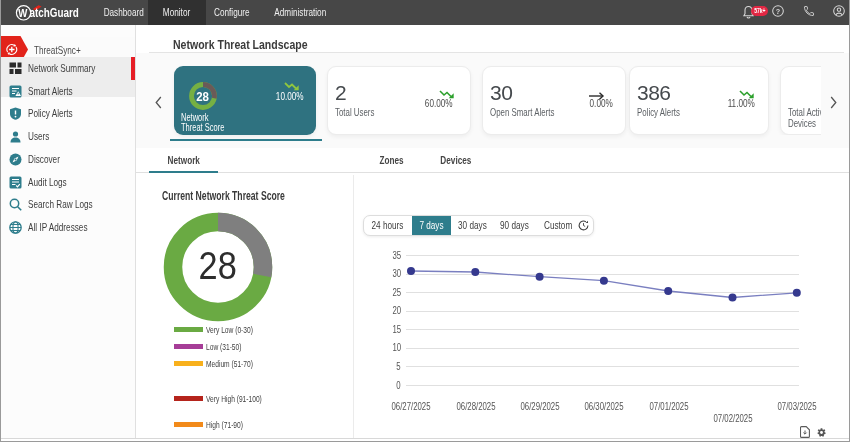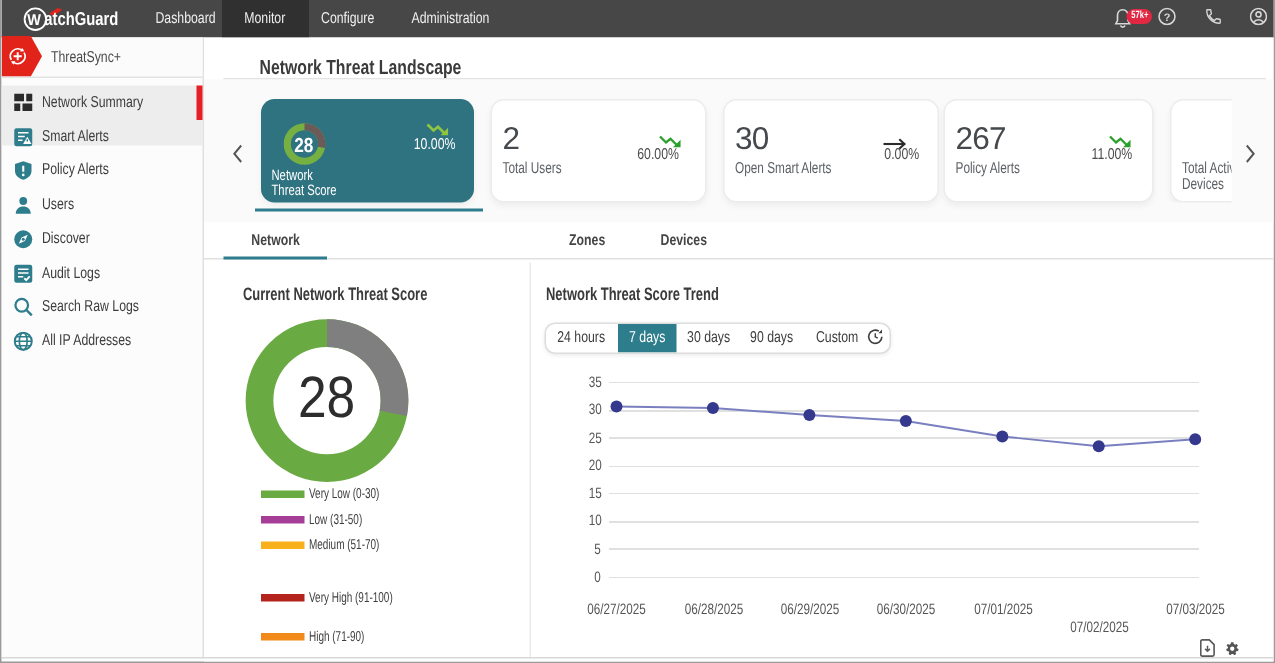--- a/index.html
+++ b/index.html
@@ -14,21 +14,21 @@
 
   
   #topbar { position:absolute; left:0; top:0; width:850px; height:25px; background:#474747; }
   #topbar .navitem { position:absolute; top:0; height:25px; line-height:25px; color:#f0f0f0;
     font-size:10.5px; text-align:center; }
   #logo { position:absolute; left:13px; top:2px; width:110px; height:21px; }
 
   
   #sidebar { position:absolute; left:0; top:25px; width:135px; height:413px; background:#fcfcfc;
     border-right:1px solid #e0e0e0; }
-  #sbheader { position:absolute; left:0; top:0; width:134px; height:27px; border-bottom:1px solid #e3e3e3; background:#fbfbfb;}
+  #sbheader { position:absolute; left:0; top:12px; width:134px; height:27px; border-bottom:1px solid #e3e3e3; background:#fbfbfb;}
   #sbheader .label { position:absolute; left:33px; top:0; line-height:26px; font-size:10.5px; color:#4a4a4a; }
   .mitem { position:absolute; left:0; width:134px; height:40px; }
   .mitem .ic { position:absolute; left:8px; top:5px; width:13px; height:13px; }
   .mitem .txt { position:absolute; left:27px; top:0; line-height:23px; font-size:10.5px; color:#3d3d3d; }
   .mitem.active { background:#ededed; }
   .mitem.active::after { content:""; position:absolute; right:0; top:0; width:4px; height:23px; background:#e61e26; }
 
   
   #main { position:absolute; left:135px; top:25px; width:715px; height:417px; background:#fff; }
   h1.title { position:absolute; left:13px; top:12px; font-size:13.5px; font-weight:700; color:#3b3b3b;padding-left:24px; }
@@ -230,21 +230,21 @@
       <div class="num">30</div>
       <div class="lbl"><span class="cx">Open Smart Alerts</span></div>
       <svg class="tr" style="left:105px; top:25px;" width="18" height="8" viewBox="0 0 18 8">
         <path d="M1 4 L14 4" fill="none" stroke="#2b2b2b" stroke-width="1.4"></path>
         <path d="M11.5 0.8 L15 4 L11.5 7.2" fill="none" stroke="#2b2b2b" stroke-width="1.4"></path>
       </svg>
       <div class="pct" style="right:12px; width:50px;"><span class="cxr">0.00%</span></div>
     </div>
 
     <div class="card" style="left:493px; width:140px;">
-      <div class="num">267</div>
+      <div class="num">386</div>
       <div class="lbl"><span class="cx">Policy Alerts</span></div>
       <svg class="tr" style="left:109px; top:23px;" width="16" height="10" viewBox="0 0 16 10">
         <path d="M1 1 L5 5 L8 2.5 L12 6.5" fill="none" stroke="#2ca02c" stroke-width="1.6"></path>
         <path d="M14.7 8.2 L9.7 8.2 L14.7 3.2 Z" fill="#2ca02c"></path>
       </svg>
       <div class="pct" style="right:13px; width:50px;"><span class="cxr">11.00%</span></div>
     </div>
 
     <div style="position:absolute; left:640px; top:41px; width:45px; height:69px; overflow:hidden;">
       <div class="card" style="left:4px; top:0; width:135px;">
@@ -283,21 +283,20 @@
         <div class="bar" style="background:#f28a1a;"></div>
         <div class="t"><span class="cx">High (71-90)</span></div>
       </div>
     <div class="leg" style="top:368.5px;">
         <div class="bar" style="background:#b5241c;"></div>
         <div class="t"><span class="cx">Very High (91-100)</span></div>
       </div>
 
     <div id="vline"></div>
 
-    <div class="ptitle" style="left:228px; top:164px;"><span class="cx">Network Threat Score Trend</span></div>
     <div id="btng">
       <div class="b" style="width:48px;"><span class="cxc">24 hours</span></div>
       <div class="b on" style="width:40px;"><span class="cxc">7 days</span></div>
       <div class="b" style="width:42px;"><span class="cxc">30 days</span></div>
       <div class="b" style="width:43px;"><span class="cxc">90 days</span></div>
       <div class="b" style="width:58px;"><span class="cxc">Custom</span><svg style="vertical-align:-2px; margin-left:2px;" width="11" height="11" viewBox="0 0 12 12">
             <path d="M10.8 6 A4.8 4.8 0 1 1 8.6 1.95" fill="none" stroke="#3d3d3d" stroke-width="1.2"></path>
             <path d="M6 3.4 V6 L7.8 7" fill="none" stroke="#3d3d3d" stroke-width="1"></path>
             <path d="M10.9 0.8 L10.9 3.4 L8.3 3.4 Z" fill="#3d3d3d"></path>
           </svg></div>

